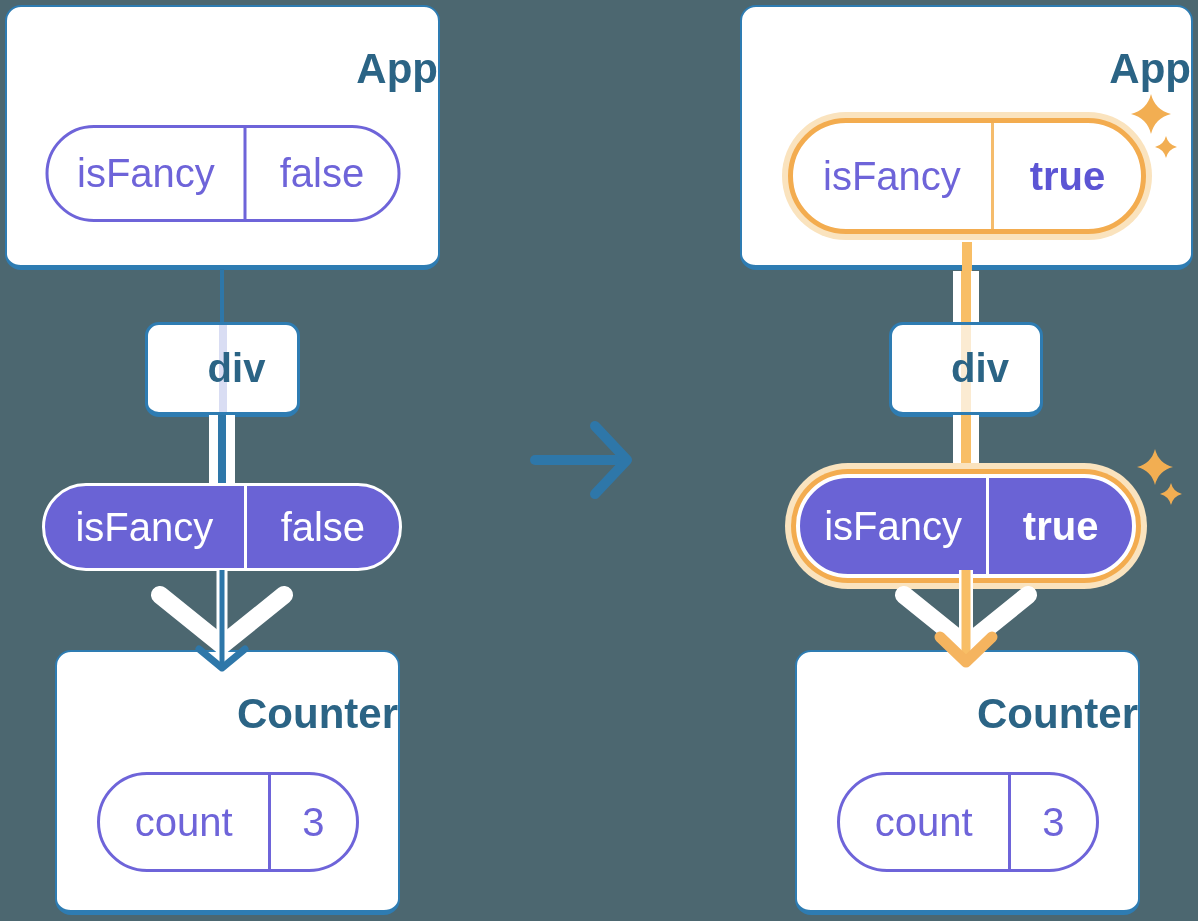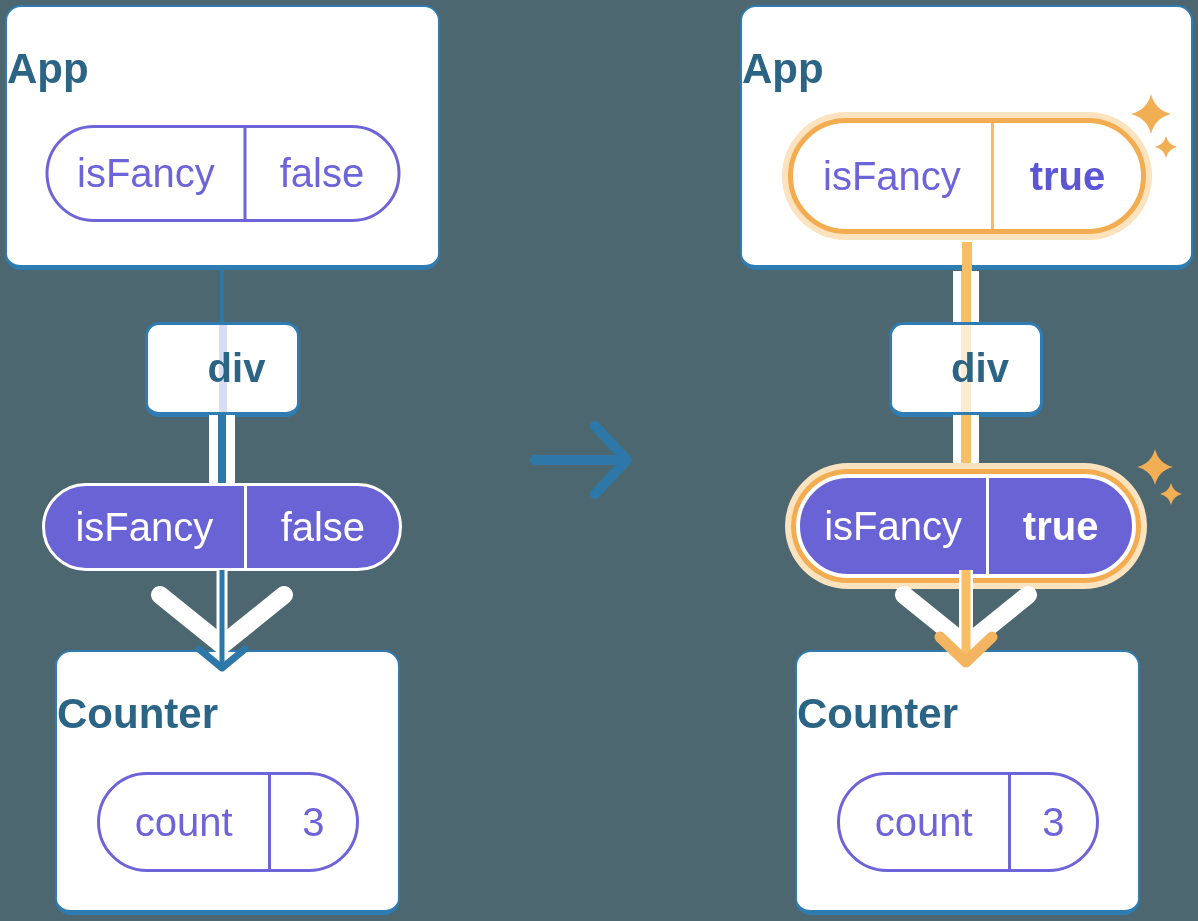--- a/index.html
+++ b/index.html
@@ -7,21 +7,21 @@
     position:relative;width:1198px;height:921px;overflow:hidden;
     background:#4C6770;
     font-family:"Liberation Sans","DejaVu Sans",sans-serif;
   }
   
   .card{
     position:absolute;background:#fff;box-sizing:border-box;
     border:2px solid #2E7CB2;border-bottom-width:5px;border-radius:16px;
   }
   .card-title{
-    position:absolute;left:0;right:0;top:38px;text-align:left;
+    position:absolute;left:0;right:0;top:38px;text-align:right;
     font-size:42px;font-weight:600;color:#2B6485;
   }
   .div-card{
     border-width:3px;border-bottom-width:5px;border-radius:14px;
     display:flex;align-items:center;justify-content:center;padding-left:28px;
   }
   .div-label{position:relative;z-index:1;font-size:40px;font-weight:600;color:#2B6485;}
   .through-line{position:absolute;top:0;bottom:0;left:50%;transform:translateX(-50%);}
   
   .pill{

